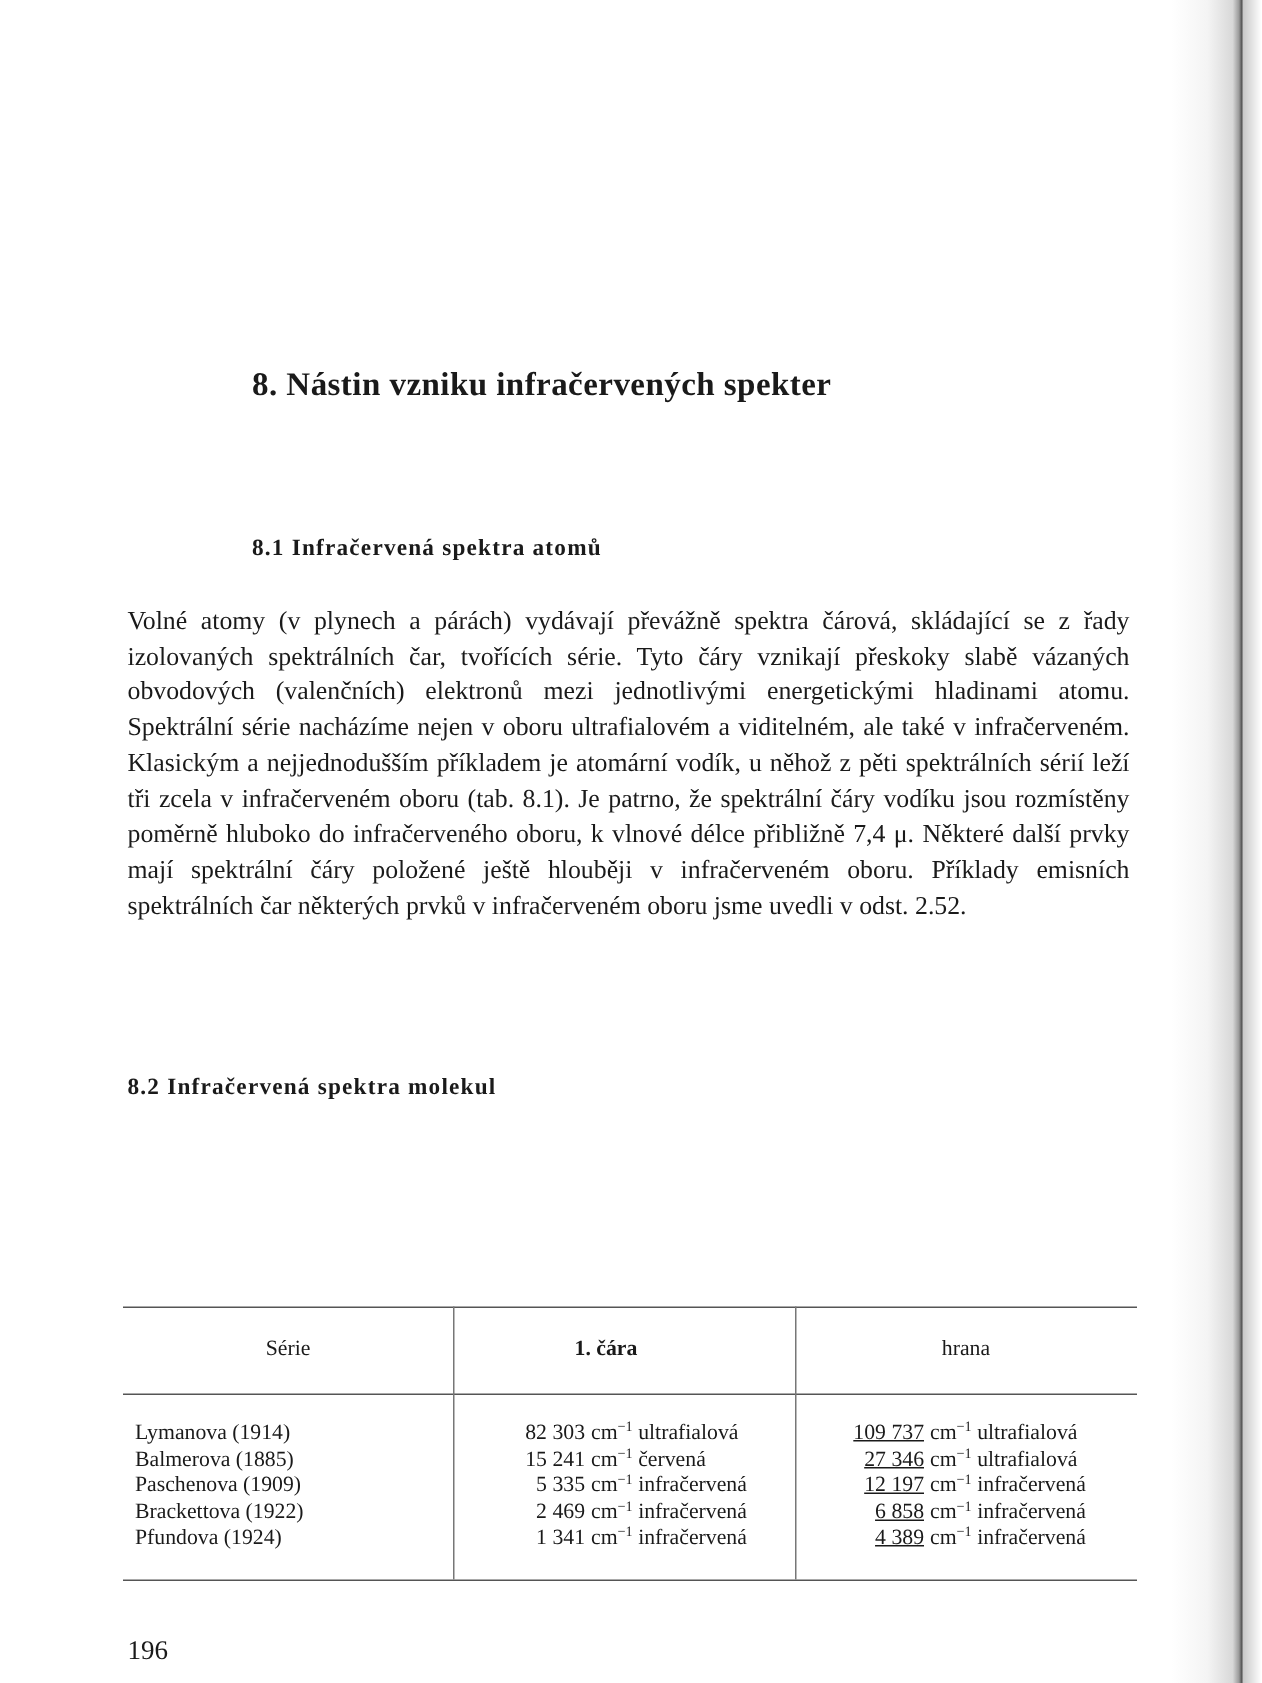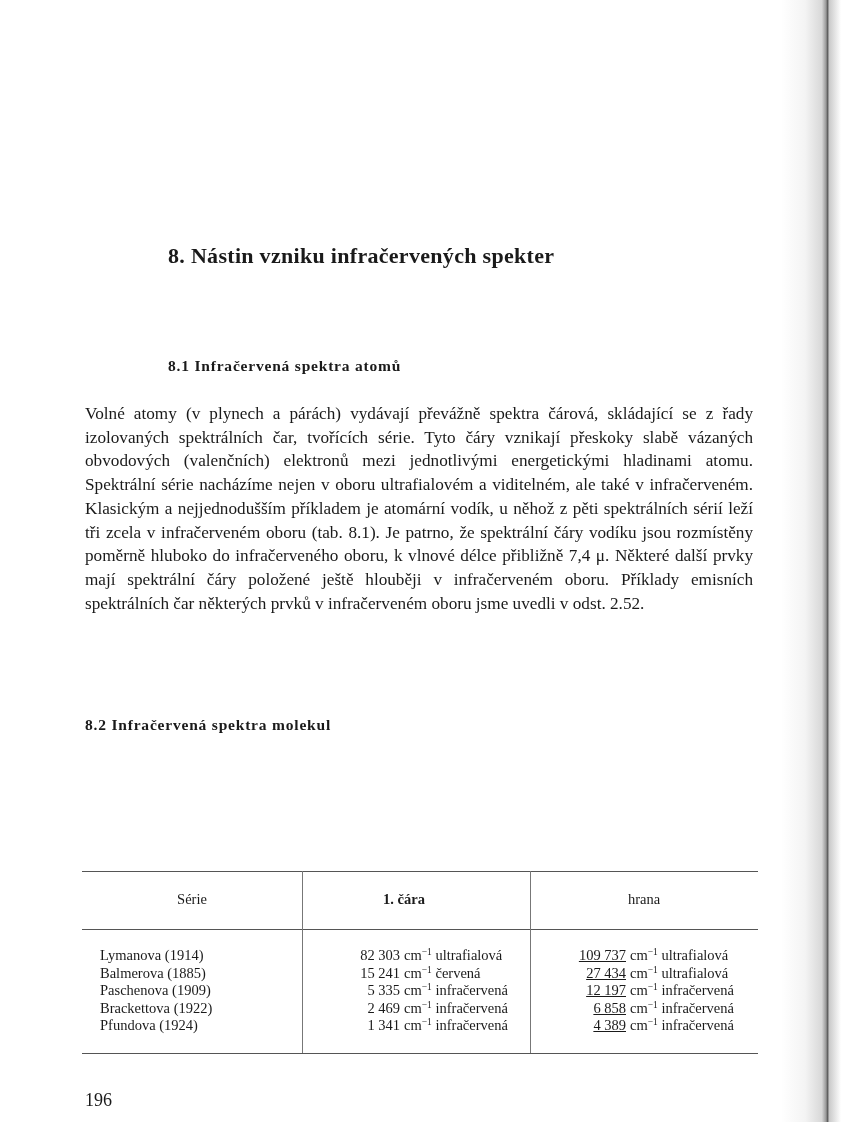--- a/index.html
+++ b/index.html
@@ -44,21 +44,21 @@
   .table-wrap { position: absolute; left: 82px; top: 871px; width: 676px; }
   .hline { position: absolute; left: 0; width: 676px; height: 1px; background: #555; }
   .vline { position: absolute; width: 1px; background: #777; }
   .th {
     position: absolute; top: 20px; text-align: center;
     font-family: "Liberation Serif", "DejaVu Serif", serif; font-size: 14.5px;
   }
   .col1 { left: 0; width: 220px; }
   .col2 { left: 208px; width: 228px; font-weight: bold; }
   .col3 { left: 448px; width: 228px; }
-  .rows { position: absolute; top: 76px; left: 14px; width: 676px; }
+  .rows { position: absolute; top: 76px; left: 4px; width: 676px; }
   .row {
     position: relative; height: 17.5px;
     font-family: "Liberation Serif", "DejaVu Serif", serif; font-size: 14.5px;
   }
   .cell { position: absolute; top: 0; white-space: nowrap; }
   .c-name { left: 4px; }
   .c-num { text-align: right; }
   .c2num { left: 226px; width: 78px; }
   .c2txt { left: 308px; }
   .c3num { left: 450px; width: 80px; text-decoration: underline; }
@@ -99,21 +99,21 @@
         <span class="cell c-name">Lymanova (1914)</span>
         <span class="cell c-num c2num">82 303</span>
         <span class="cell c2txt">cm<sup>−1</sup> <span>ultrafialová</span></span>
         <span class="cell c-num c3num">109 737</span>
         <span class="cell c3txt">cm<sup>−1</sup> <span>ultrafialová</span></span>
       </div>
       <div class="row">
         <span class="cell c-name">Balmerova (1885)</span>
         <span class="cell c-num c2num">15 241</span>
         <span class="cell c2txt">cm<sup>−1</sup> <span>červená</span></span>
-        <span class="cell c-num c3num">27 434</span>
+        <span class="cell c-num c3num">27 346</span>
         <span class="cell c3txt">cm<sup>−1</sup> <span>ultrafialová</span></span>
       </div>
       <div class="row">
         <span class="cell c-name">Paschenova (1909)</span>
         <span class="cell c-num c2num">5 335</span>
         <span class="cell c2txt">cm<sup>−1</sup> <span>infračervená</span></span>
         <span class="cell c-num c3num">12 197</span>
         <span class="cell c3txt">cm<sup>−1</sup> <span>infračervená</span></span>
       </div>
       <div class="row">

